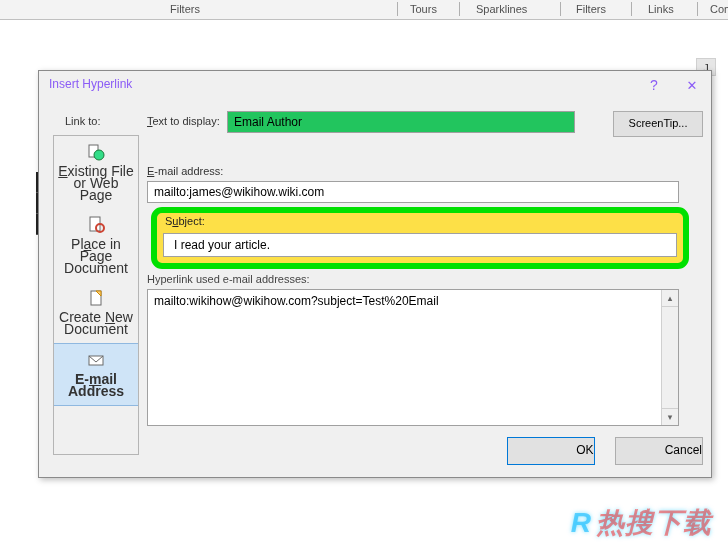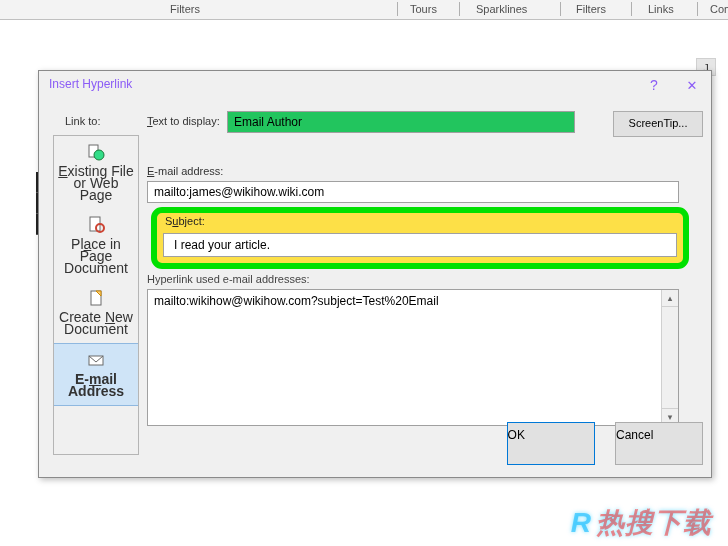--- a/index.html
+++ b/index.html
@@ -59,21 +59,21 @@
 
 .recent-label { position: absolute; left: 0; top: 162px; font-size: 11px; color: #444; }
 .recent-box { position: absolute; left: 0; top: 178px; right: 24px; height: 137px; border: 1px solid #a0a0a0; background: #ffffff; font-size: 12px; padding: 4px 6px; color: #000; overflow: hidden; }
 .recent-scroll { position: absolute; right: 0; top: 0; bottom: 0; width: 17px; background: #f0f0f0; border-left: 1px solid #d0d0d0; }
 .recent-scroll .arrow { position: absolute; left: 0; right: 0; height: 17px; text-align: center; font-size: 9px; color: #666; line-height: 17px; }
 .recent-scroll .arrow.up { top: 0; border-bottom: 1px solid #d0d0d0; }
 .recent-scroll .arrow.down { bottom: 0; border-top: 1px solid #d0d0d0; }
 
 
 .btn-row { position: absolute; right: 0; bottom: 4px; }
-.dlg-btn { display: inline-block; width: 88px; height: 43px; margin-left: 16px; border: 1px solid #adadad; background: #e1e1e1; font-size: 12px; text-align: left; line-height: 24px; }
+.dlg-btn { display: inline-block; width: 88px; height: 28px; margin-left: 16px; border: 1px solid #adadad; background: #e1e1e1; font-size: 12px; text-align: right; line-height: 24px; }
 .dlg-btn.primary { border: 1px solid #0078d7; }
 
 
 .watermark { position: absolute; right: 16px; bottom: 4px; font-size: 28px; font-weight: 800; font-style: italic; color: rgba(255,0,0,0.45); letter-spacing: 1px; pointer-events: none; text-shadow: 0 0 4px rgba(0,200,255,0.5); }
 .watermark .r { color: rgba(0,180,255,0.55); margin-right: 4px; }
 </style>
 </head>
 <body>
 
 <div class="ribbon">

